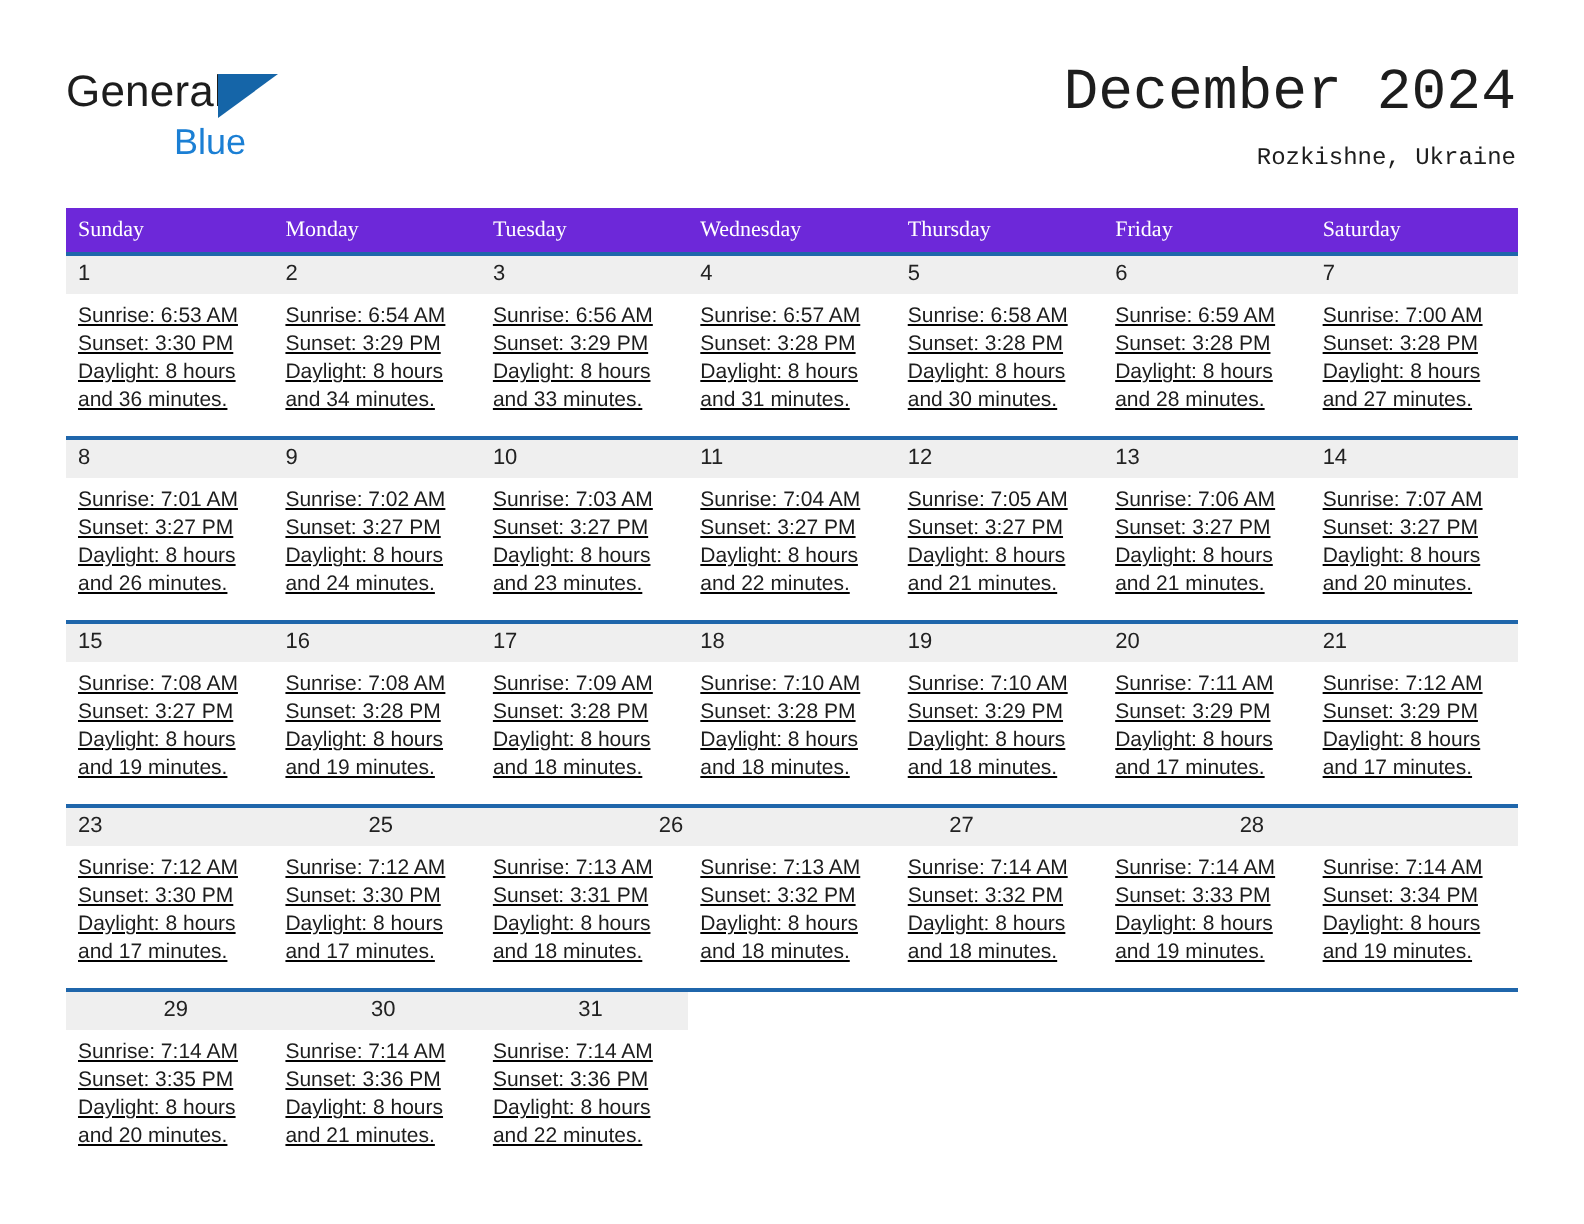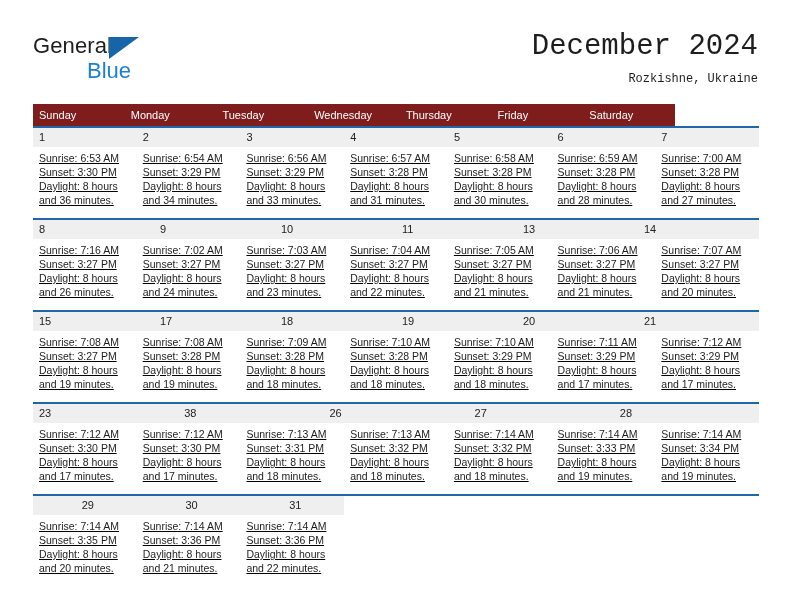--- a/index.html
+++ b/index.html
@@ -52,21 +52,21 @@
     top: 4px;
     width: 0;
     height: 0;
     border-left: 30px solid #1565a8;
     border-bottom: 22px solid transparent;
   }
   .logo-blue {
     position: absolute;
     left: 54px;
     top: 25px;
-    font-size: 22px;
+    font-size: 18px;
     color: #1b7fd4;
     line-height: 26px;
   }
 
   .title-block {
     position: absolute;
     right: 34px;
     top: 30px;
     text-align: right;
     font-family: Liberation Mono, monospace;
@@ -87,23 +87,24 @@
 
   
   .calendar {
     position: absolute;
     left: 33px;
     top: 104px;
     width: 726px;
   }
   .dow-row {
     display: flex;
-    width: 642px;
+    width: 726px;
     height: 22px;
-    background: #7f1d1d;
+    background: #6d28d9;
+    font-family: Liberation Serif, serif;
   }
   .dow {
     flex: 1 1 0;
     box-sizing: border-box;
     padding-left: 6px;
     font-size: 11px;
     color: #ffffff;
     line-height: 22px;
     white-space: nowrap;
     overflow: hidden;
@@ -244,26 +245,27 @@
         </div>
       </div>
     </div>
 
     <div class="week">
       <div class="week-numbers">
         <div class="numcell">8</div>
         <div class="numcell">9</div>
         <div class="numcell">10</div>
         <div class="numcell">11</div>
+        <div class="numcell">12</div>
         <div class="numcell">13</div>
         <div class="numcell">14</div>
       </div>
       <div class="week-body">
         <div class="daycell">
-          <div class="line">Sunrise: 7:16 AM</div>
+          <div class="line">Sunrise: 7:01 AM</div>
           <div class="line">Sunset: 3:27 PM</div>
           <div class="line">Daylight: 8 hours</div>
           <div class="line">and 26 minutes.</div>
         </div>
         <div class="daycell">
           <div class="line">Sunrise: 7:02 AM</div>
           <div class="line">Sunset: 3:27 PM</div>
           <div class="line">Daylight: 8 hours</div>
           <div class="line">and 24 minutes.</div>
         </div>
@@ -296,20 +298,21 @@
           <div class="line">Sunset: 3:27 PM</div>
           <div class="line">Daylight: 8 hours</div>
           <div class="line">and 20 minutes.</div>
         </div>
       </div>
     </div>
 
     <div class="week">
       <div class="week-numbers">
         <div class="numcell">15</div>
+        <div class="numcell">16</div>
         <div class="numcell">17</div>
         <div class="numcell">18</div>
         <div class="numcell">19</div>
         <div class="numcell">20</div>
         <div class="numcell">21</div>
       </div>
       <div class="week-body">
         <div class="daycell">
           <div class="line">Sunrise: 7:08 AM</div>
           <div class="line">Sunset: 3:27 PM</div>
@@ -351,21 +354,21 @@
           <div class="line">Sunset: 3:29 PM</div>
           <div class="line">Daylight: 8 hours</div>
           <div class="line">and 17 minutes.</div>
         </div>
       </div>
     </div>
 
     <div class="week">
       <div class="week-numbers">
         <div class="numcell">23</div>
-        <div class="numcell">38</div>
+        <div class="numcell">25</div>
         <div class="numcell">26</div>
         <div class="numcell">27</div>
         <div class="numcell">28</div>
       </div>
       <div class="week-body">
         <div class="daycell">
           <div class="line">Sunrise: 7:12 AM</div>
           <div class="line">Sunset: 3:30 PM</div>
           <div class="line">Daylight: 8 hours</div>
           <div class="line">and 17 minutes.</div>

